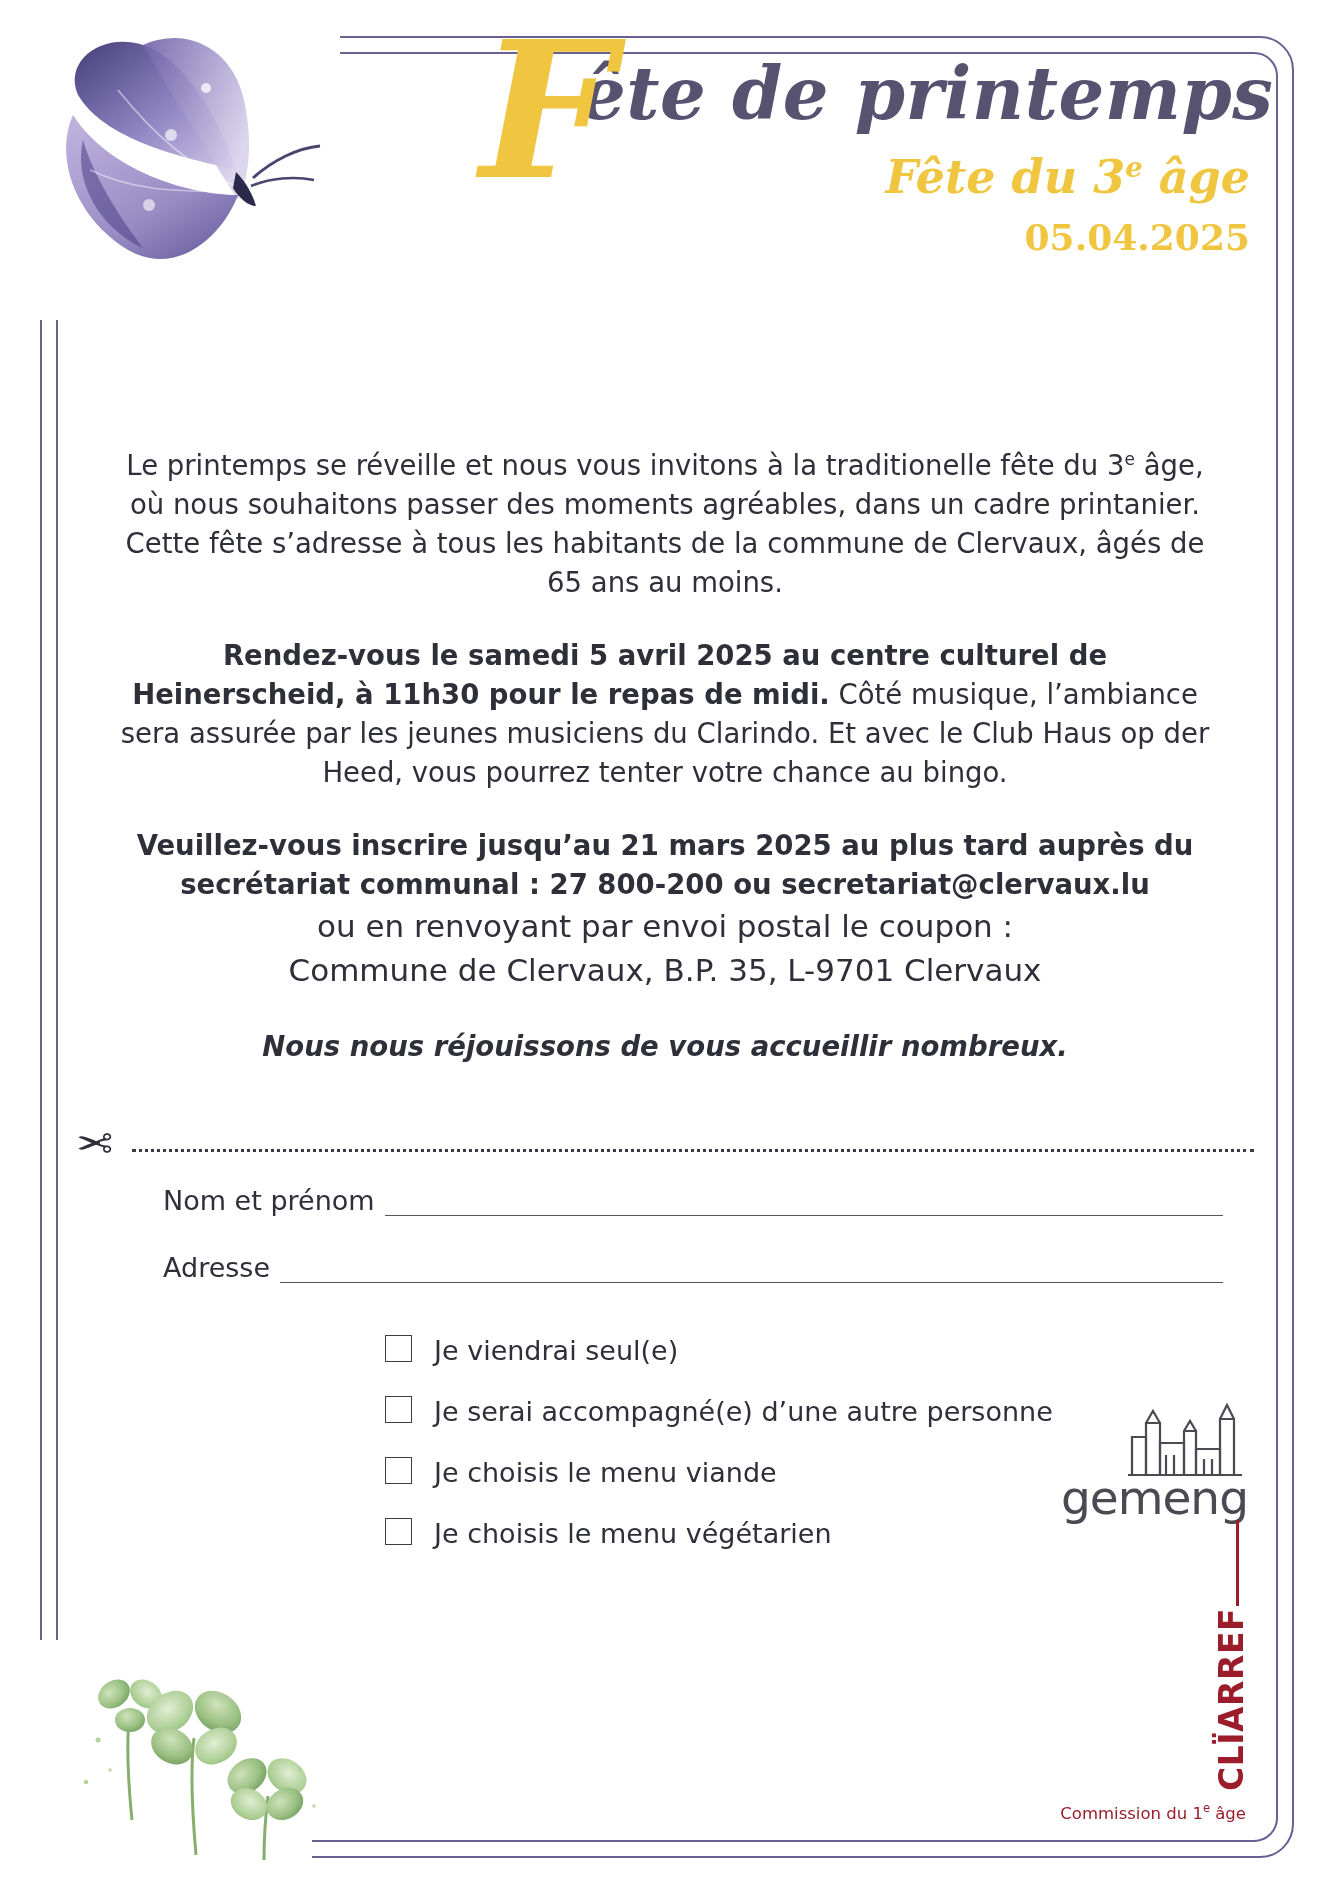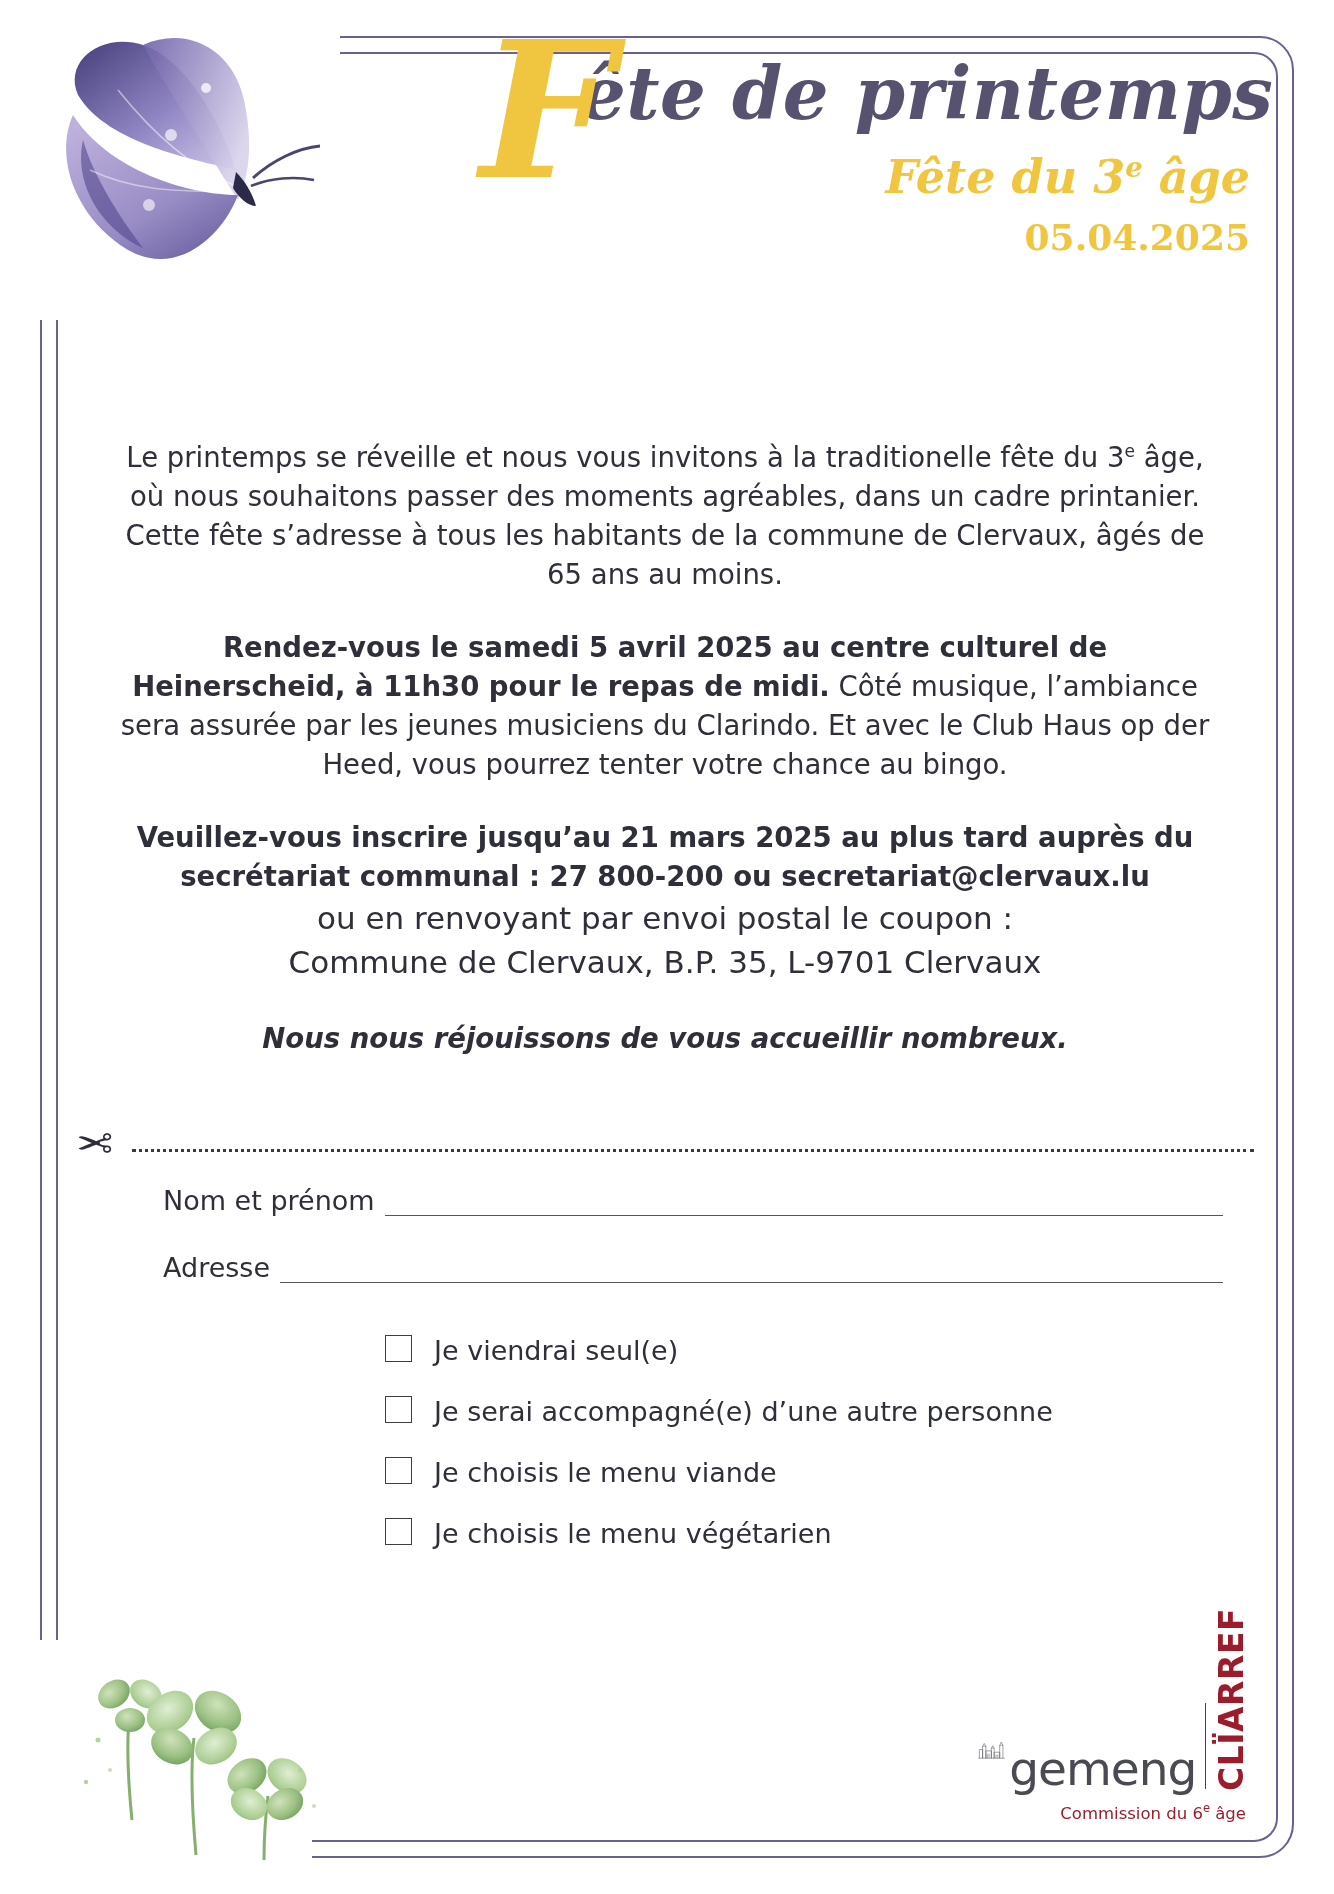--- a/index.html
+++ b/index.html
@@ -113,21 +113,21 @@
 
   
   .body-wrap {
     position: absolute;
     left: 120px;
     top: 430px;
     width: 1090px;
     text-align: center;
   }
   p.para {
-    margin: 8px 0 34px 0;
+    margin: 16px 0 34px 0;
     font-size: 27.5px;
     line-height: 1.42;
     color: #2f2f3a;
   }
   p.para sup { font-size: 0.62em; vertical-align: super; }
   .b { font-weight: bold; }
   .i { font-style: italic; font-weight: bold; }
   .para-small { font-size: 31px; }
 
   
@@ -223,20 +223,21 @@
     position: absolute;
     right: 86px;
     bottom: 72px;
     width: 270px;
     text-align: center;
   }
   .logo-row {
     display: flex;
     align-items: flex-end;
     justify-content: space-between;
+    flex-direction: column;
   }
   .logo-castle { margin-right: 4px; }
   .logo-gemeng {
     font-family: "DejaVu Sans", sans-serif;
     font-size: 47px;
     color: #4a4a52;
     letter-spacing: -1px;
     line-height: 0.9;
   }
   .logo-bar {
@@ -442,14 +443,14 @@
         <path d="M40 62 L40 82"></path>
         <path d="M48 62 L48 82"></path>
         <path d="M78 66 L78 82"></path>
         <path d="M86 66 L86 82"></path>
       </g>
     </svg>
     <div class="logo-gemeng">gemeng</div>
     <div class="logo-bar"></div>
     <div class="logo-clarref">CLÏARREF</div>
   </div>
-  <div class="logo-caption"><span>Commission du 6</span><sup>e</sup><span> âge</span></div>
+  <div class="logo-caption"><span>Commission du 1</span><sup>e</sup><span> âge</span></div>
 </div>
 
 </body></html>

